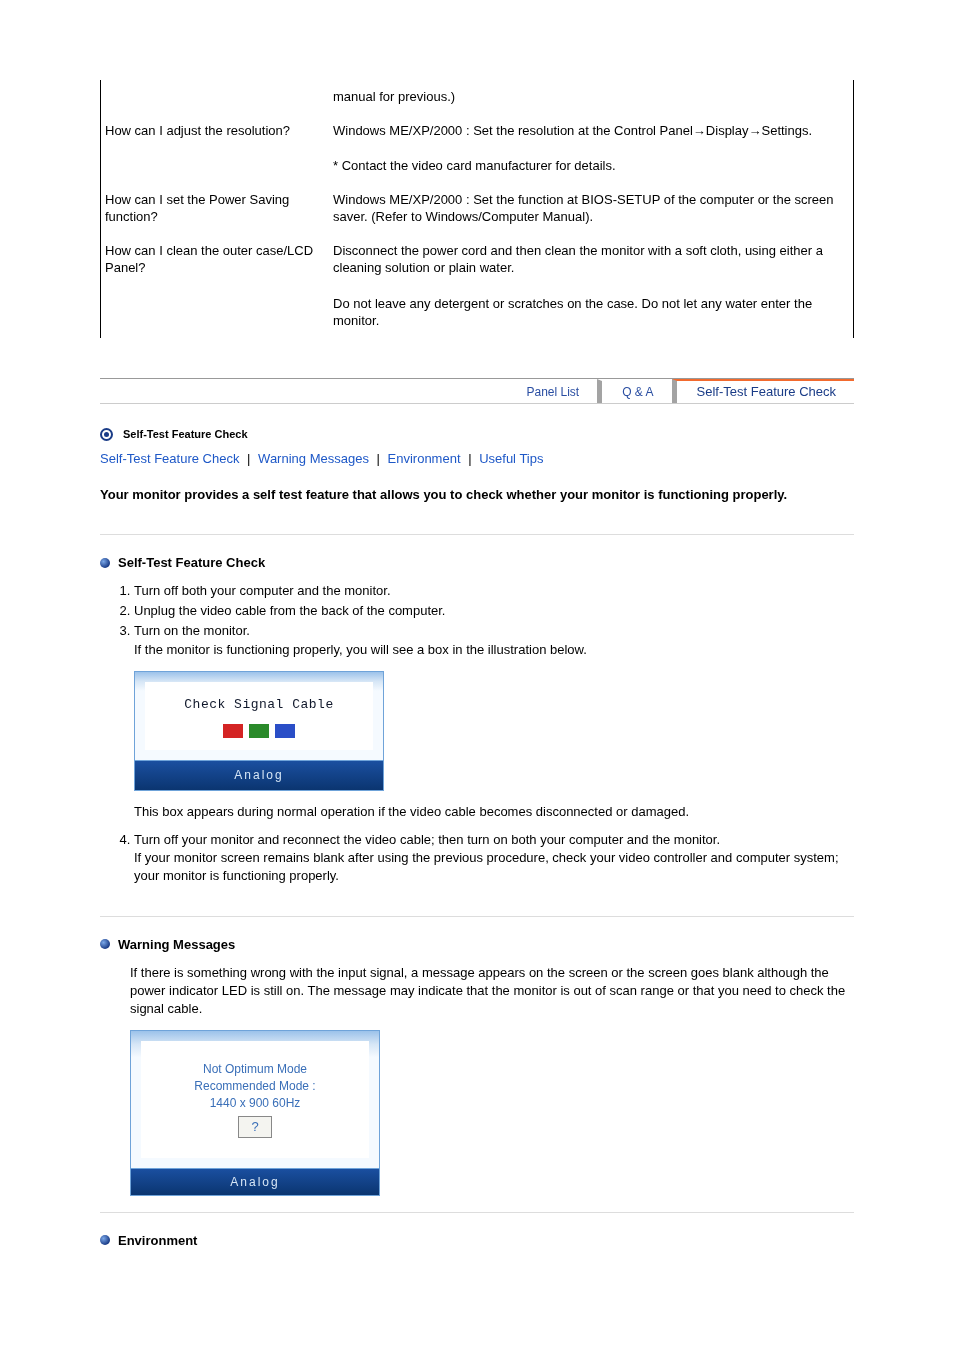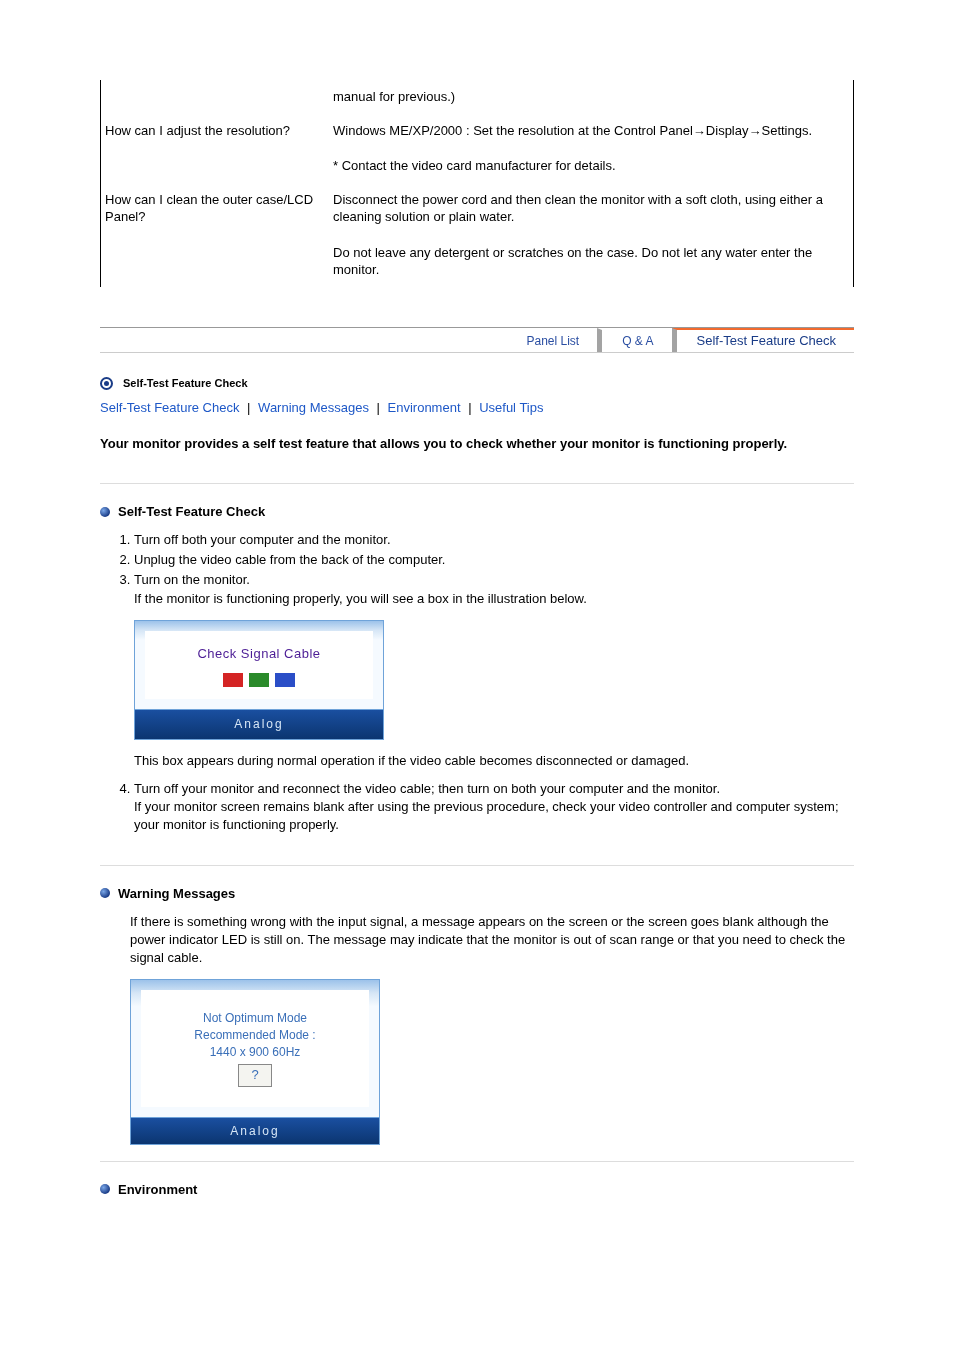--- a/index.html
+++ b/index.html
@@ -100,22 +100,22 @@
     background: linear-gradient(to bottom, #9cc2ea 0%, #d6e6f6 8%, #f5faff 16%, #f5faff 84%, #d6e6f6 92%, #9cc2ea 100%);
     box-sizing: border-box;
   }
   .monitor-inner {
     margin: 10px;
     background: #fff;
     padding: 14px 0 12px 0;
     text-align: center;
   }
   .csc {
-    color: #4c1d95;
-    font-family: Liberation Sans, sans-serif;
+    color: #0f172a;
+    font-family: Liberation Mono, monospace;
     font-size: 13px;
     letter-spacing: 0.5px;
     margin-bottom: 10px;
   }
   .squares { display:flex; justify-content:center; gap:6px; }
   .sq { width: 20px; height: 14px; }
   .sq.red { background:#d42424; }
   .sq.green { background:#2a8a2a; }
   .sq.blue { background:#2a4ec7; }
   .analog-bar {
@@ -155,20 +155,24 @@
       <td class="qa-q"></td>
       <td>manual for previous.)</td>
     </tr>
     <tr>
       <td class="qa-q">How can I adjust the resolution?</td>
       <td>
         <div>Windows ME/XP/2000 : Set the resolution at the Control Panel→Display→Settings.</div>
         <div style="height:18px"></div>
         <div>* Contact the video card manufacturer for details.</div>
       </td>
+    </tr>
+    <tr>
+      <td class="qa-q">How can I set the Power Saving function?</td>
+      <td>Windows ME/XP/2000 : Set the function at BIOS-SETUP of the computer or the screen saver. (Refer to Windows/Computer Manual).</td>
     </tr>
     <tr>
       <td class="qa-q">How can I clean the outer case/LCD Panel?</td>
       <td>
         <div>Disconnect the power cord and then clean the monitor with a soft cloth, using either a cleaning solution or plain water.</div>
         <div style="height:18px"></div>
         <div>Do not leave any detergent or scratches on the case. Do not let any water enter the monitor.</div>
       </td>
     </tr>
   </tbody>

